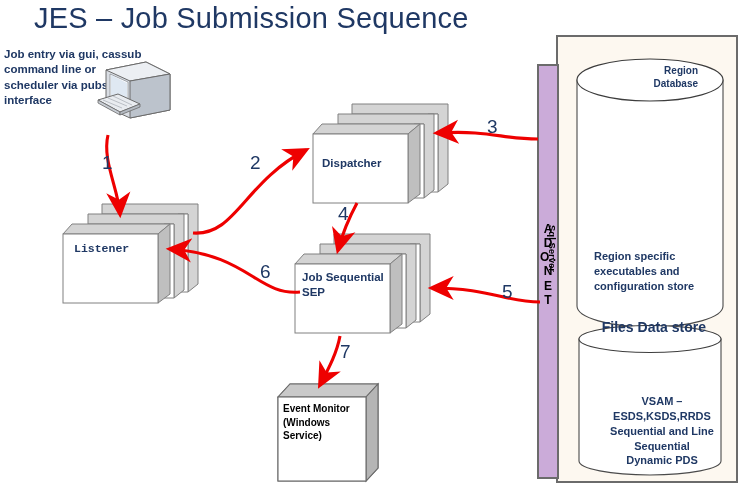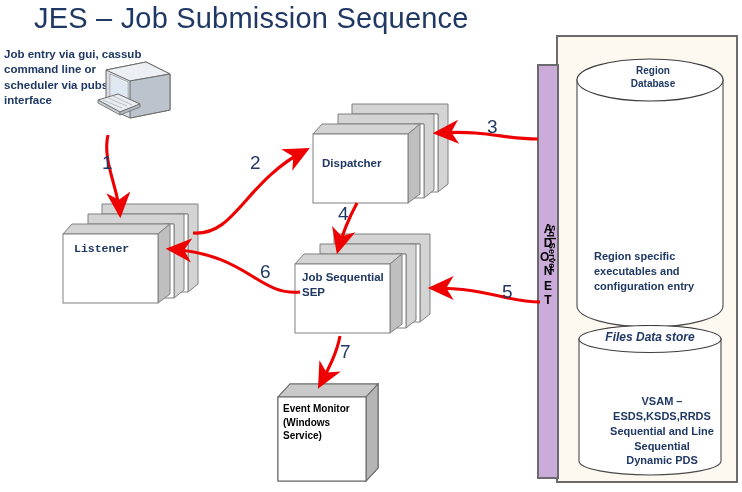--- a/index.html
+++ b/index.html
@@ -105,21 +105,21 @@
     transform-origin: 0 0;
   }
 
   
   .cyl { position: absolute; }
   .cyllabel {
     position: absolute;
     font-size: 10px;
     font-weight: bold;
     color: #1f3864;
-    text-align: center;
+    text-align: right;
     line-height: 1.3;
     white-space: pre-line;
   }
   .cyltext {
     position: absolute;
     font-size: 11px;
     font-weight: bold;
     color: #1f3864;
     line-height: 1.35;
     white-space: pre-line;
@@ -179,29 +179,29 @@
   <div class="cyl" style="left:576px; top:58px; width:148px; height:270px;">
     <svg width="148" height="270" viewBox="0 0 148 270">
       <path d="M1,22 L1,248 A73,21 0 0 0 147,248 L147,22 Z" fill="#ffffff" stroke="#4a4a4a" stroke-width="1.1"></path>
       <ellipse cx="74" cy="22" rx="73" ry="21" fill="#ffffff" stroke="#3d3d3d" stroke-width="1.1"></ellipse>
     </svg>
   </div>
   <div class="cyllabel" style="left:608px; top:64px; width:90px;">Region
 Database</div>
   <div class="cyltext" style="left:594px; top:249px; width:140px;">Region specific
 executables and
-configuration entry</div>
+configuration store</div>
 
   <div class="cyl" style="left:578px; top:325px; width:144px; height:152px;">
     <svg width="144" height="152" viewBox="0 0 144 152">
       <path d="M1,14 L1,136 A71,14 0 0 0 143,136 L143,14 Z" fill="#ffffff" stroke="#4a4a4a" stroke-width="1.1"></path>
       <ellipse cx="72" cy="14" rx="71" ry="13.5" fill="#ffffff" stroke="#3d3d3d" stroke-width="1.1"></ellipse>
     </svg>
   </div>
-  <div class="cyllabel" style="left:594px; top:330px; width:112px; font-size:12px;font-style:italic;">Files Data store</div>
+  <div class="cyllabel" style="left:594px; top:318px; width:112px; font-size:14px;">Files Data store</div>
   <div class="cyltext" style="left:592px; top:394px; width:140px;text-align:center;">VSAM –
 ESDS,KSDS,RRDS
 Sequential and Line
 Sequential
 Dynamic PDS</div>
 
   <div class="stack" style="left:62px; top:200px; width:140px; height:104px;">
     <svg width="140" height="104" viewBox="0 0 140 104">
 
       <polygon points="40,4 136,4 136,84 126,92 126,14 40,14" fill="#d4d4d4" stroke="#808080" stroke-width="1"></polygon>

